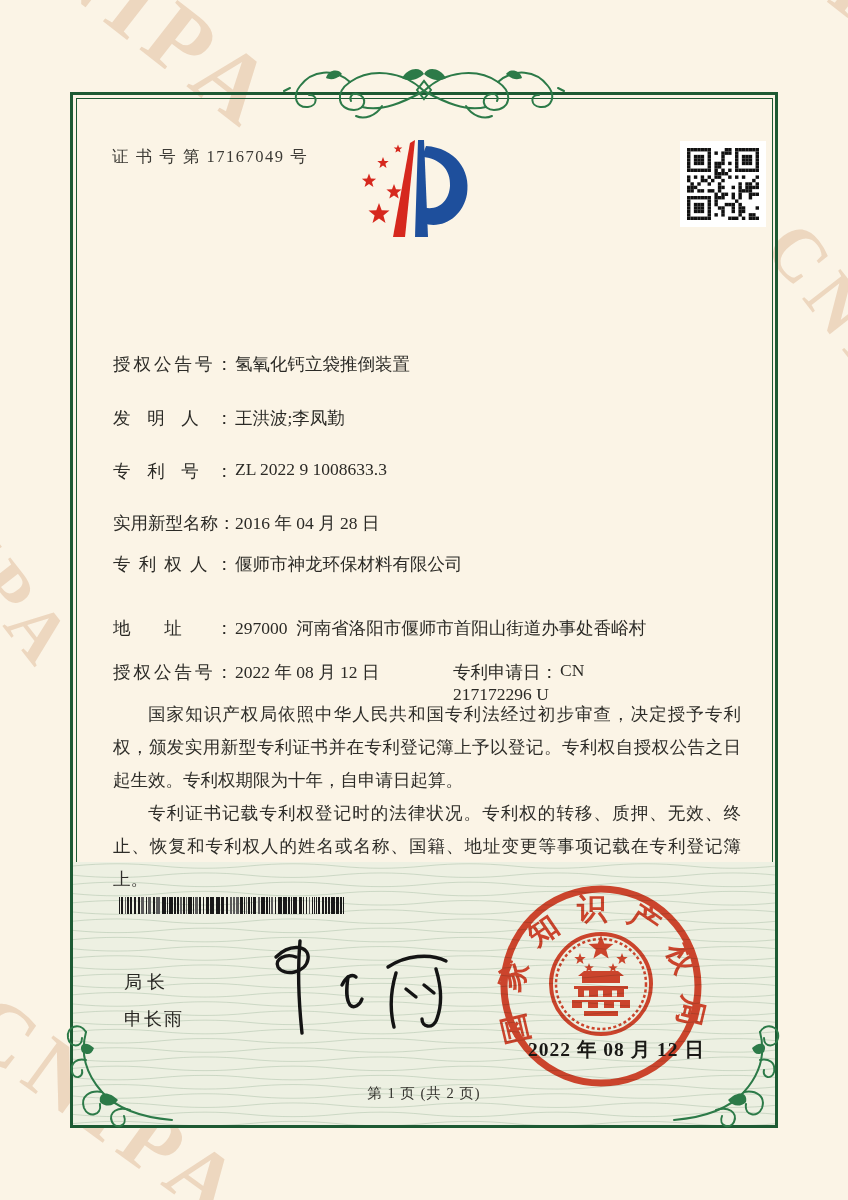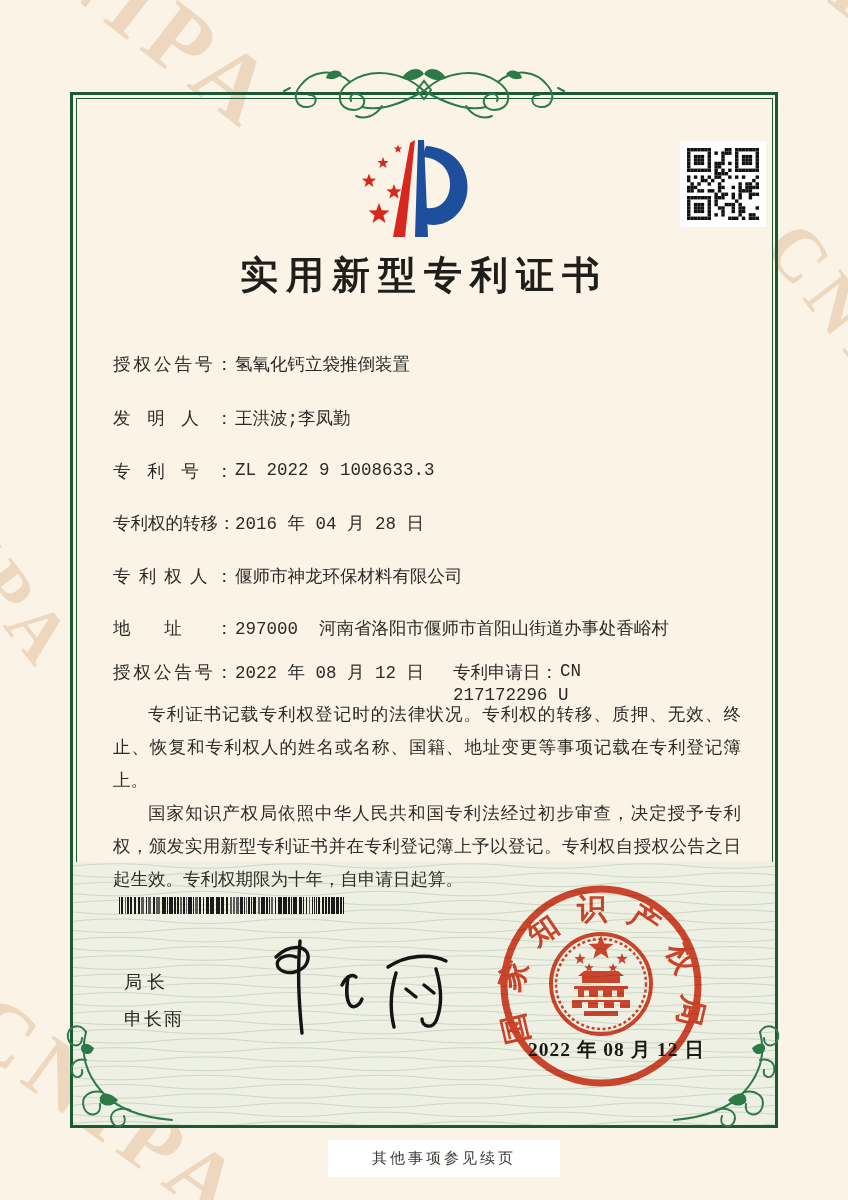--- a/index.html
+++ b/index.html
@@ -44,23 +44,23 @@
   .corner-left{left:60px; top:1020px; width:118px; height:108px; transform:scaleX(-1);}
   .cert-number{position:absolute; left:112px; top:146px; font-size:16.5px; letter-spacing:1.5px; color:#3c3a35; z-index:3;}
   .logo{position:absolute; left:352px; top:136px; width:132px; height:108px; z-index:3;}
   .qr-box{position:absolute; left:680px; top:141px; width:86px; height:86px; background:#ffffff; z-index:3; display:flex; align-items:center; justify-content:center;}
   .title{
     position:absolute; left:70px; top:250px; width:708px; text-align:center;
     font-size:38px; font-weight:bold; letter-spacing:8px; color:#1f1e1b; z-index:3;
   }
   .fields{position:absolute; left:113px; top:352px; width:634px; font-size:17.5px; z-index:3;}
   .field-row{position:absolute; left:0; white-space:nowrap;}
-  .fr0{top:0;} .fr1{top:54px;} .fr2{top:107px;} .fr3{top:159px;} .fr4{top:212px;} .fr5{top:264px;} .fr6{top:308px;}
+  .fr0{top:0;} .fr1{top:54px;} .fr2{top:107px;} .fr3{top:159px;} .fr4{top:200px;} .fr5{top:264px;} .fr6{top:308px;}
   .field-label{display:inline-block; width:120px; text-align:justify; text-align-last:justify; vertical-align:top;}
-  .field-value{white-space:pre-wrap; margin-left:2px;font-family:Liberation Mono, monospace;}
+  .field-value{white-space:pre-wrap; margin-left:2px;}
   .grant-pair{position:absolute; left:340px; top:0; white-space:nowrap;}
   .grant-pair .field-label{width:auto; text-align-last:auto;}
   .body-text{
     position:absolute; left:113px; top:698px; width:628px; font-size:17.5px;
     line-height:33px; text-align:justify; z-index:3; color:#2e2d29;
   }
   .body-text p{margin:0; text-indent:2em;}
   .band{position:absolute; left:73px; top:862px; width:702px; height:263px; background:var(--band-bg); z-index:2;}
   .barcode{position:absolute; left:119px; top:897px; width:232px; height:17px; z-index:4; font-size:0;}
   .barcode span{display:inline-block; height:17px; vertical-align:top;}
@@ -157,20 +157,21 @@
       <path d="M6,100 C30,98 58,92 76,72 C92,54 98,34 92,12"></path>
       <path d="M92,12 C98,2 112,6 110,18 C108,28 96,28 96,18"></path>
       <path d="M76,72 C88,70 98,76 94,88 C90,98 76,96 78,84"></path>
       <path d="M48,90 C60,86 70,92 66,102 C62,110 50,106 54,96"></path>
       <path d="M92,40 C100,38 108,42 106,52 C104,60 94,58 96,50"></path>
       <path d="M60,80 C70,70 80,72 78,82 C72,88 64,86 60,80 Z" class="fill"></path>
       <path d="M84,28 C92,20 100,24 96,32 C90,36 86,34 84,28 Z" class="fill"></path>
     </g>
   </svg>
 
+  <div class="cert-number">证 书 号 第 17167049 号</div>
 
   <svg class="logo" viewBox="0 0 132 108">
     <polygon points="58,7 63,4 53,101 41,101" fill="var(--logo-red)"></polygon>
     <polygon points="66,4 72,4 76,101 63,101" fill="var(--logo-blue)"></polygon>
     <path d="M74,10 C103,12 119,34 115,58 C111,81 90,94 71,87 C65,85 63,76 67,70 C85,77 97,66 98,50 C99,33 87,22 70,21 Z" fill="var(--logo-blue)"></path>
     <g id="logo-stars" fill="var(--logo-red)">
         <polygon points="46.0,8.5 47.1,11.5 50.3,11.6 47.8,13.6 48.6,16.6 46.0,14.9 43.4,16.6 44.2,13.6 41.7,11.6 44.9,11.5"></polygon>
         <polygon points="31.0,21.0 32.5,25.0 36.7,25.1 33.4,27.8 34.5,31.9 31.0,29.5 27.5,31.9 28.6,27.8 25.3,25.1 29.5,25.0"></polygon>
         <polygon points="17.0,37.5 18.9,42.5 24.1,42.7 20.0,46.0 21.4,51.1 17.0,48.1 12.6,51.1 14.0,46.0 9.9,42.7 15.1,42.5"></polygon>
         <polygon points="42.0,48.0 44.0,53.3 49.6,53.5 45.2,57.0 46.7,62.5 42.0,59.4 37.3,62.5 38.8,57.0 34.4,53.5 40.0,53.3"></polygon>
@@ -385,52 +386,51 @@
         <rect x="41.14" y="68.57" width="3.43" height="3.43" fill="#111"></rect>
         <rect x="44.57" y="68.57" width="3.43" height="3.43" fill="#111"></rect>
         <rect x="48.00" y="68.57" width="3.43" height="3.43" fill="#111"></rect>
         <rect x="54.86" y="68.57" width="3.43" height="3.43" fill="#111"></rect>
         <rect x="61.71" y="68.57" width="3.43" height="3.43" fill="#111"></rect>
         <rect x="65.14" y="68.57" width="3.43" height="3.43" fill="#111"></rect>
         <rect x="68.57" y="68.57" width="3.43" height="3.43" fill="#111"></rect>
       </svg>
   </div>
 
-  <div class="title">实用新型专利证书</div>
 
   <div class="fields">
     <div class="field-row fr0">
       <span class="field-label">授权公告号：</span><span class="field-value">氢氧化钙立袋推倒装置</span>
     </div>
     <div class="field-row fr1">
       <span class="field-label">发明人：</span><span class="field-value">王洪波;李凤勤</span>
     </div>
     <div class="field-row fr2">
       <span class="field-label">专利号：</span><span class="field-value">ZL 2022 9 1008633.3</span>
     </div>
     <div class="field-row fr3">
-      <span class="field-label">专利权的转移：</span><span class="field-value">2016 年 04 月 28 日</span>
+      <span class="field-label">实用新型名称：</span><span class="field-value">2016 年 04 月 28 日</span>
     </div>
     <div class="field-row fr4">
       <span class="field-label">专利权人：</span><span class="field-value">偃师市神龙环保材料有限公司</span>
     </div>
     <div class="field-row fr5">
       <span class="field-label">地址：</span><span class="field-value">297000  河南省洛阳市偃师市首阳山街道办事处香峪村</span>
     </div>
     <div class="field-row fr6">
       <span class="field-label">授权公告号：</span><span class="field-value">2022 年 08 月 12 日</span>
       <span class="grant-pair">
         <span class="field-label">专利申请日：</span><span class="field-value">CN 217172296 U</span>
       </span>
     </div>
   </div>
 
   <div class="body-text">
+    <p>国家知识产权局依照中华人民共和国专利法经过初步审查，决定授予专利权，颁发实用新型专利证书并在专利登记簿上予以登记。专利权自授权公告之日起生效。专利权期限为十年，自申请日起算。</p>
     <p>专利证书记载专利权登记时的法律状况。专利权的转移、质押、无效、终止、恢复和专利权人的姓名或名称、国籍、地址变更等事项记载在专利登记簿上。</p>
-    <p>国家知识产权局依照中华人民共和国专利法经过初步审查，决定授予专利权，颁发实用新型专利证书并在专利登记簿上予以登记。专利权自授权公告之日起生效。专利权期限为十年，自申请日起算。</p>
   </div>
 
   <div class="barcode" id="barcode"><span style="width: 1px; background: rgb(26, 26, 26);"></span><span style="width: 1px;"></span><span style="width: 2px; background: rgb(26, 26, 26);"></span><span style="width: 2px;"></span><span style="width: 1px; background: rgb(90, 90, 90);"></span><span style="width: 1px;"></span><span style="width: 2px; background: rgb(26, 26, 26);"></span><span style="width: 1px;"></span><span style="width: 2px; background: rgb(26, 26, 26);"></span><span style="width: 2px;"></span><span style="width: 2px; background: rgb(26, 26, 26);"></span><span style="width: 2px;"></span><span style="width: 2px; background: rgb(26, 26, 26);"></span><span style="width: 1px;"></span><span style="width: 3px; background: rgb(90, 90, 90);"></span><span style="width: 2px;"></span><span style="width: 1px; background: rgb(26, 26, 26);"></span><span style="width: 1px;"></span><span style="width: 3px; background: rgb(90, 90, 90);"></span><span style="width: 2px;"></span><span style="width: 2px; background: rgb(26, 26, 26);"></span><span style="width: 1px;"></span><span style="width: 4px; background: rgb(90, 90, 90);"></span><span style="width: 2px;"></span><span style="width: 4px; background: rgb(26, 26, 26);"></span><span style="width: 1px;"></span><span style="width: 1px; background: rgb(26, 26, 26);"></span><span style="width: 1px;"></span><span style="width: 4px; background: rgb(26, 26, 26);"></span><span style="width: 1px;"></span><span style="width: 2px; background: rgb(26, 26, 26);"></span><span style="width: 1px;"></span><span style="width: 2px; background: rgb(26, 26, 26);"></span><span style="width: 1px;"></span><span style="width: 2px; background: rgb(90, 90, 90);"></span><span style="width: 1px;"></span><span style="width: 2px; background: rgb(26, 26, 26);"></span><span style="width: 1px;"></span><span style="width: 1px; background: rgb(90, 90, 90);"></span><span style="width: 1px;"></span><span style="width: 4px; background: rgb(26, 26, 26);"></span><span style="width: 1px;"></span><span style="width: 1px; background: rgb(26, 26, 26);"></span><span style="width: 1px;"></span><span style="width: 3px; background: rgb(90, 90, 90);"></span><span style="width: 1px;"></span><span style="width: 2px; background: rgb(26, 26, 26);"></span><span style="width: 2px;"></span><span style="width: 1px; background: rgb(26, 26, 26);"></span><span style="width: 2px;"></span><span style="width: 3px; background: rgb(26, 26, 26);"></span><span style="width: 1px;"></span><span style="width: 4px; background: rgb(26, 26, 26);"></span><span style="width: 2px;"></span><span style="width: 4px; background: rgb(26, 26, 26);"></span><span style="width: 1px;"></span><span style="width: 3px; background: rgb(26, 26, 26);"></span><span style="width: 2px;"></span><span style="width: 2px; background: rgb(26, 26, 26);"></span><span style="width: 2px;"></span><span style="width: 2px; background: rgb(90, 90, 90);"></span><span style="width: 1px;"></span><span style="width: 2px; background: rgb(90, 90, 90);"></span><span style="width: 1px;"></span><span style="width: 3px; background: rgb(90, 90, 90);"></span><span style="width: 1px;"></span><span style="width: 3px; background: rgb(26, 26, 26);"></span><span style="width: 1px;"></span><span style="width: 1px; background: rgb(26, 26, 26);"></span><span style="width: 1px;"></span><span style="width: 1px; background: rgb(90, 90, 90);"></span><span style="width: 1px;"></span><span style="width: 2px; background: rgb(26, 26, 26);"></span><span style="width: 1px;"></span><span style="width: 1px; background: rgb(26, 26, 26);"></span><span style="width: 1px;"></span><span style="width: 3px; background: rgb(26, 26, 26);"></span><span style="width: 2px;"></span><span style="width: 2px; background: rgb(90, 90, 90);"></span><span style="width: 1px;"></span><span style="width: 4px; background: rgb(26, 26, 26);"></span><span style="width: 1px;"></span><span style="width: 2px; background: rgb(26, 26, 26);"></span><span style="width: 1px;"></span><span style="width: 1px; background: rgb(26, 26, 26);"></span><span style="width: 1px;"></span><span style="width: 2px; background: rgb(90, 90, 90);"></span><span style="width: 2px;"></span><span style="width: 1px; background: rgb(26, 26, 26);"></span><span style="width: 2px;"></span><span style="width: 4px; background: rgb(26, 26, 26);"></span><span style="width: 1px;"></span><span style="width: 4px; background: rgb(26, 26, 26);"></span><span style="width: 1px;"></span><span style="width: 2px; background: rgb(26, 26, 26);"></span><span style="width: 1px;"></span><span style="width: 1px; background: rgb(26, 26, 26);"></span><span style="width: 1px;"></span><span style="width: 4px; background: rgb(26, 26, 26);"></span><span style="width: 2px;"></span><span style="width: 3px; background: rgb(26, 26, 26);"></span><span style="width: 1px;"></span><span style="width: 1px; background: rgb(26, 26, 26);"></span><span style="width: 2px;"></span><span style="width: 1px; background: rgb(26, 26, 26);"></span><span style="width: 2px;"></span><span style="width: 1px; background: rgb(90, 90, 90);"></span><span style="width: 2px;"></span><span style="width: 1px; background: rgb(26, 26, 26);"></span><span style="width: 1px;"></span><span style="width: 1px; background: rgb(26, 26, 26);"></span><span style="width: 1px;"></span><span style="width: 1px; background: rgb(26, 26, 26);"></span><span style="width: 1px;"></span><span style="width: 2px; background: rgb(26, 26, 26);"></span><span style="width: 2px;"></span><span style="width: 2px; background: rgb(26, 26, 26);"></span><span style="width: 1px;"></span><span style="width: 2px; background: rgb(26, 26, 26);"></span><span style="width: 1px;"></span><span style="width: 2px; background: rgb(26, 26, 26);"></span><span style="width: 1px;"></span><span style="width: 4px; background: rgb(26, 26, 26);"></span><span style="width: 1px;"></span><span style="width: 3px; background: rgb(26, 26, 26);"></span><span style="width: 1px;"></span><span style="width: 2px; background: rgb(26, 26, 26);"></span><span style="width: 1px;"></span><span style="width: 1px; background: rgb(26, 26, 26);"></span><span style="width: 2px;"></span></div>
 
   <div class="director-title">局长</div>
   <div class="director-name">申长雨</div>
 
   <svg class="signature" viewBox="0 0 225 108">
     <path d="M62,8 C60,30 60,62 64,100"></path>
     <path d="M38,24 C52,10 72,12 70,26 C68,40 46,44 40,34 C36,26 48,20 58,24"></path>
@@ -470,15 +470,15 @@
       <rect x="118" y="110.5" width="5" height="6" fill="#fff"></rect>
       <rect class="red" x="78" y="120" width="58" height="8"></rect>
       <rect x="88" y="122" width="6" height="6" fill="#fff"></rect>
       <rect x="104" y="122" width="6" height="6" fill="#fff"></rect>
       <rect x="120" y="122" width="6" height="6" fill="#fff"></rect>
       <rect class="red" x="90" y="131" width="34" height="5"></rect>
     </g>
   </svg>
   <div class="seal-date">2022 年 08 月 12 日</div>
 
-  <div class="note-box">其他事项参见续页</div>
+  <div class="page-number">第 1 页 (共 2 页)</div>
 
 </div>
 
 </body></html>

